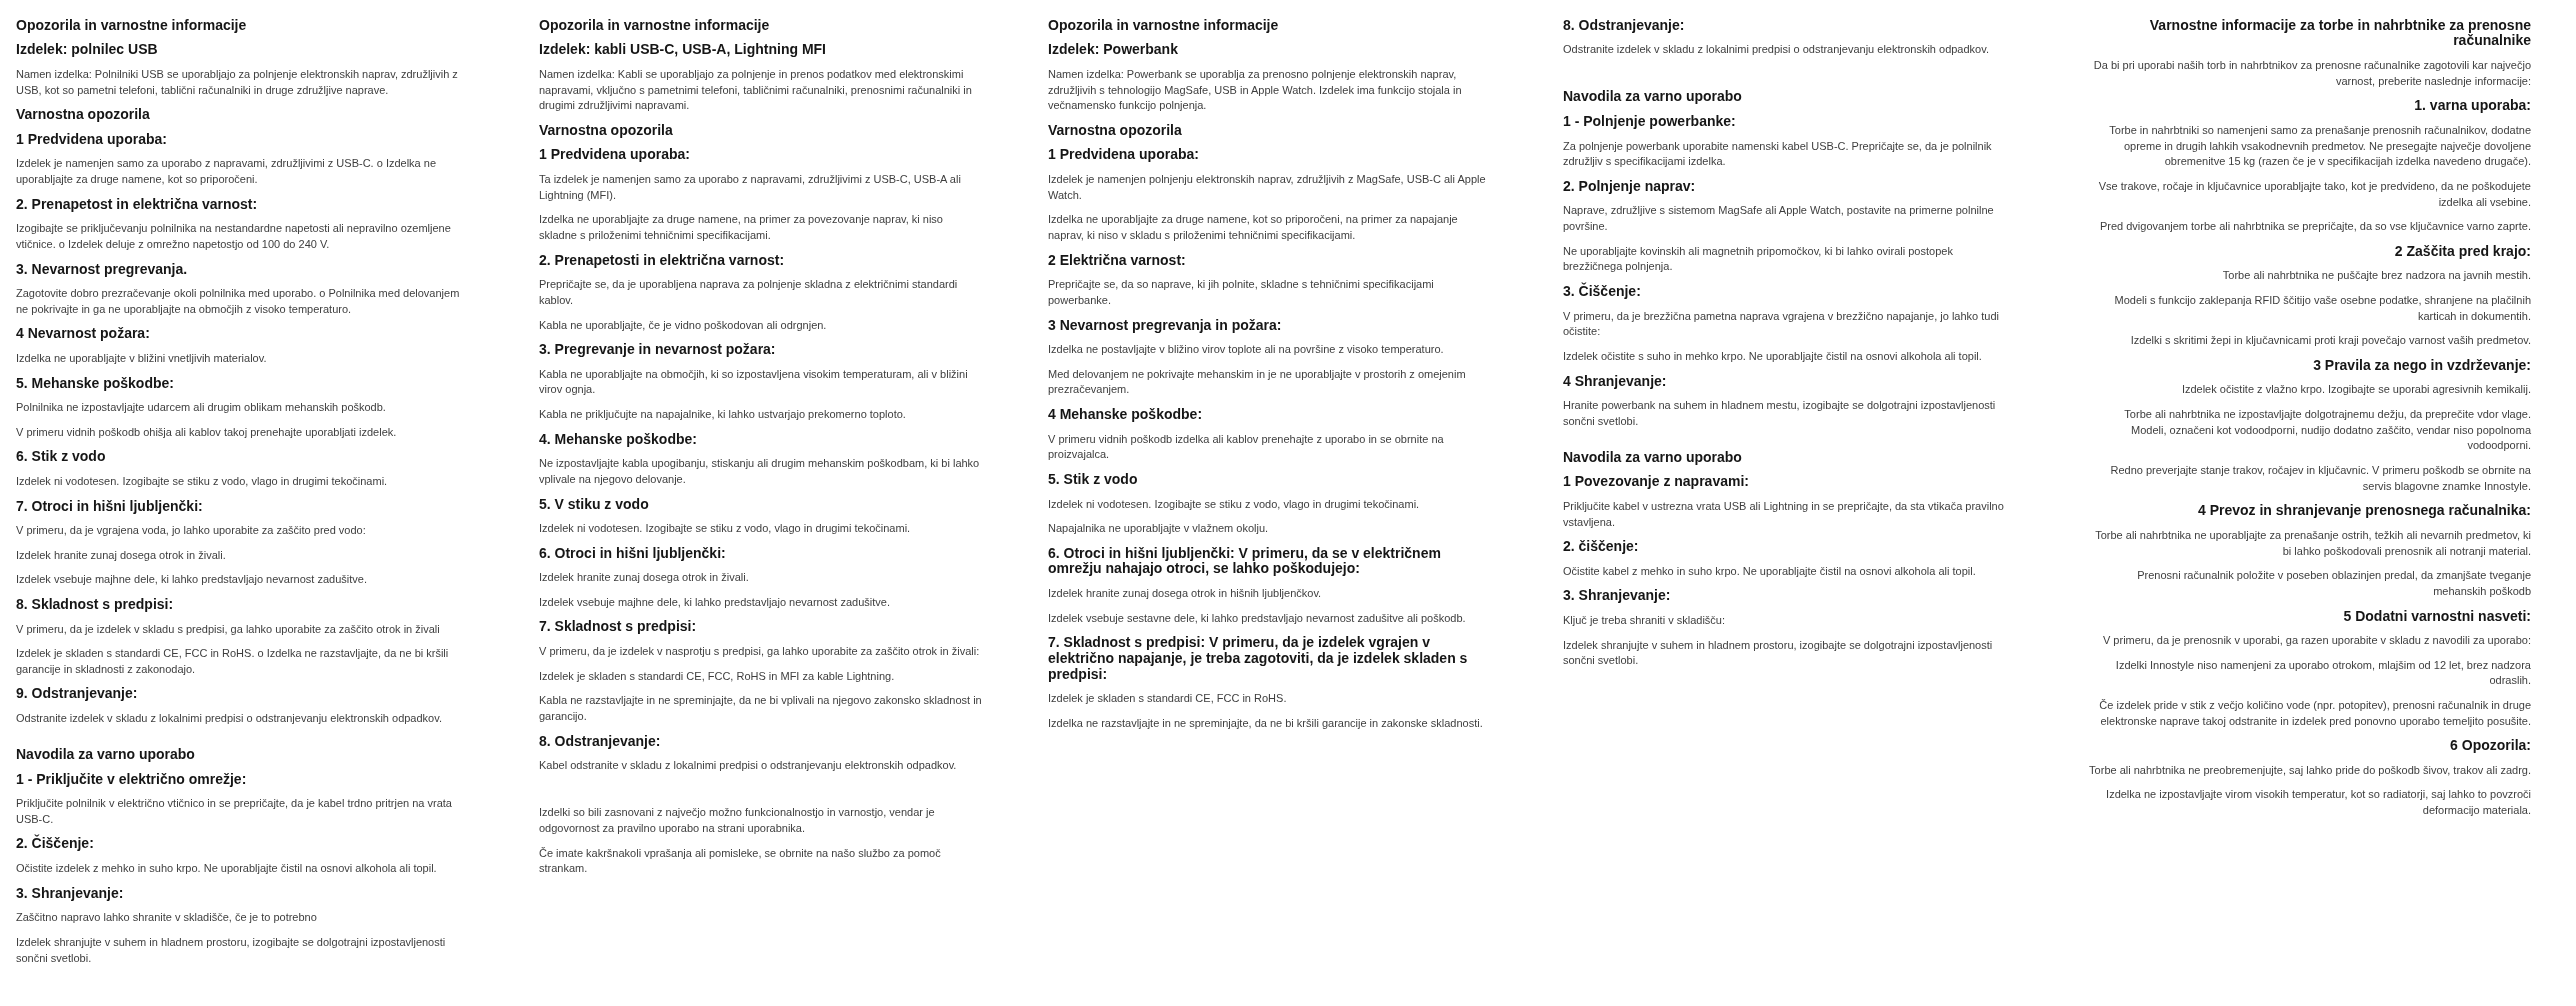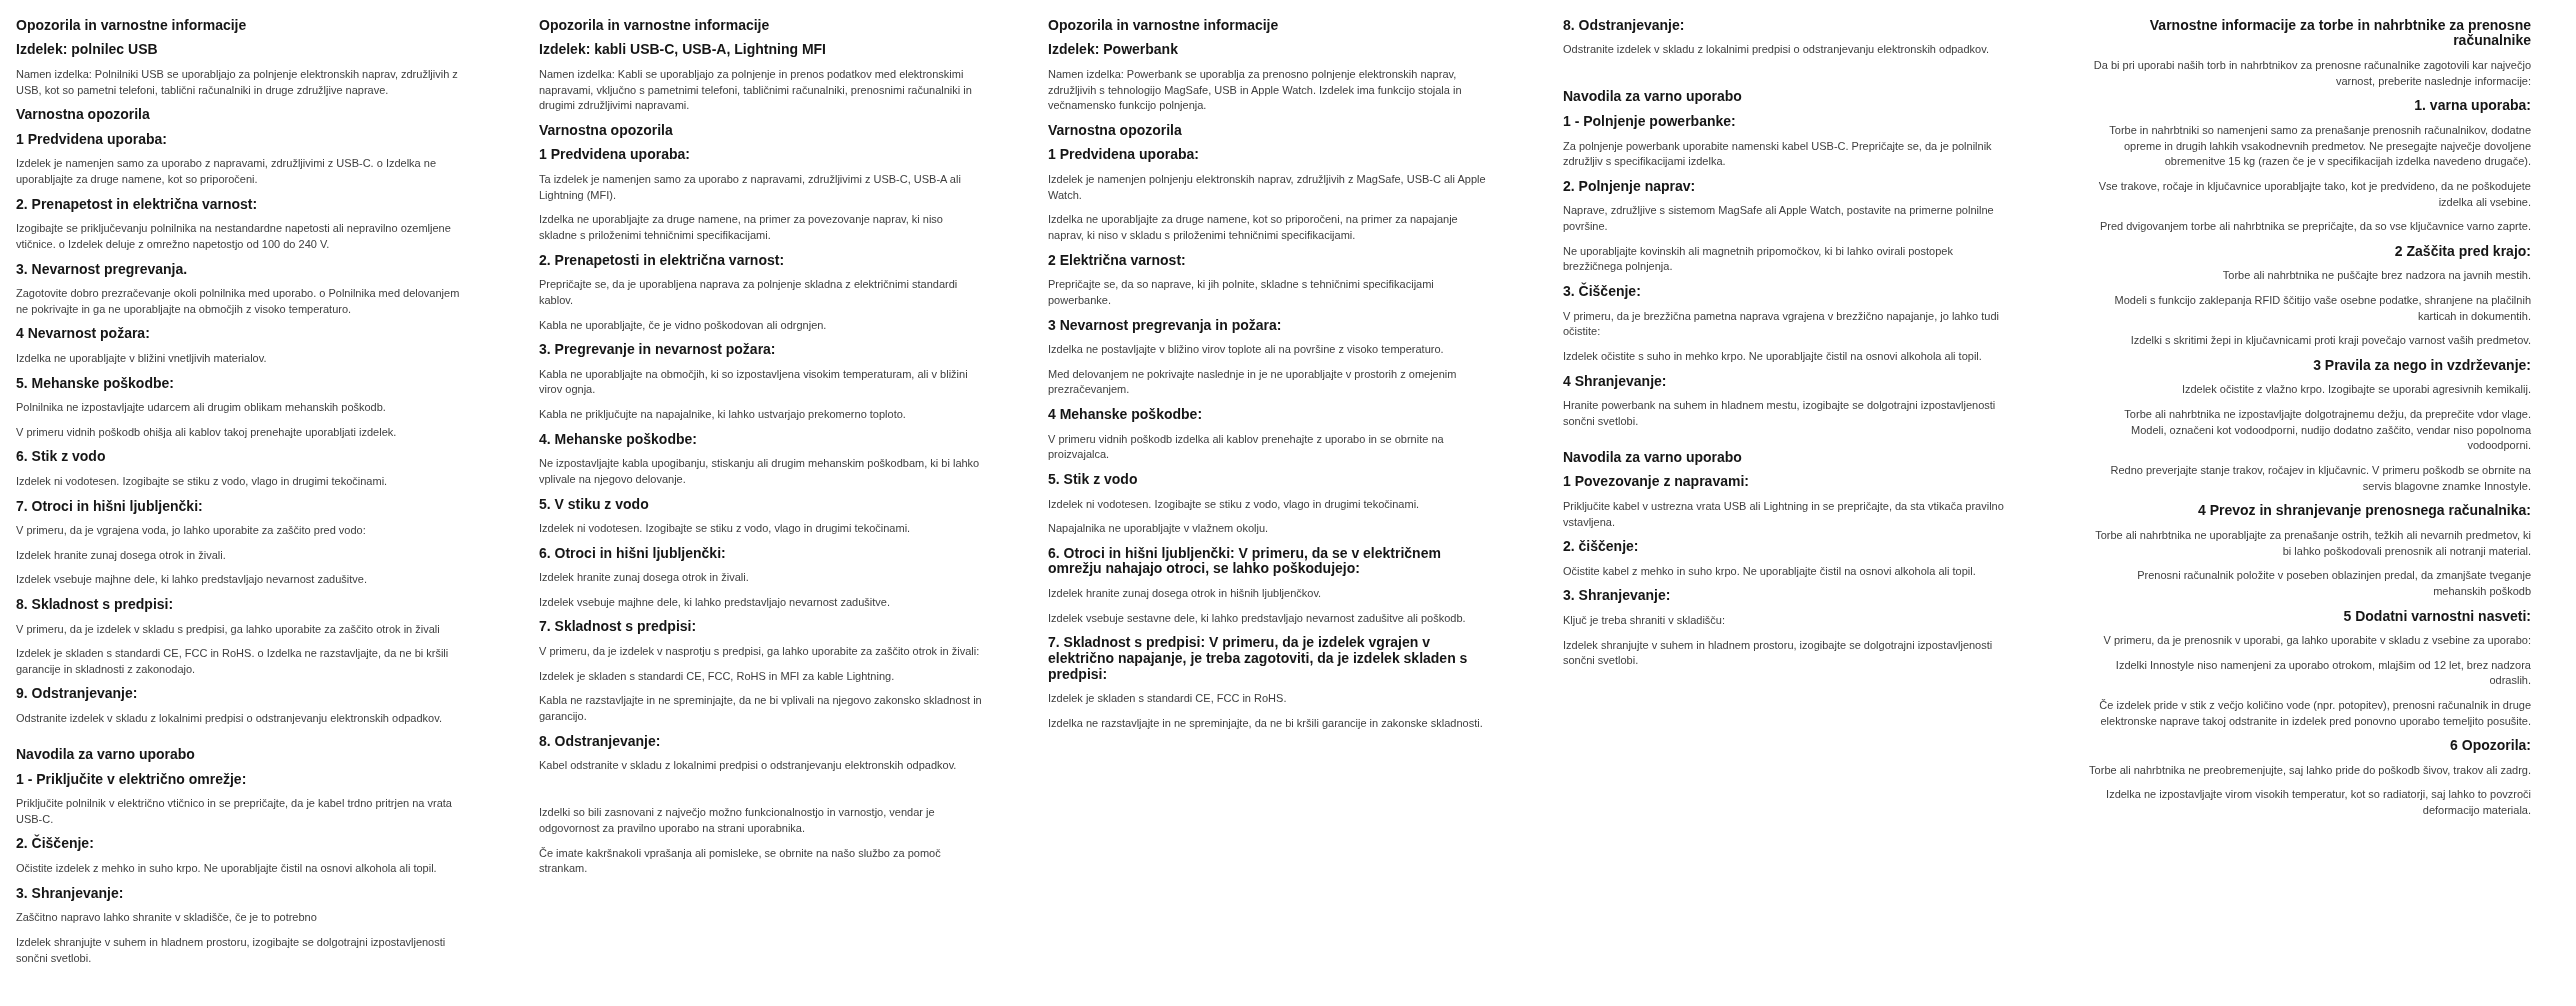--- a/index.html
+++ b/index.html
@@ -115,21 +115,21 @@
       <div class="h2">Izdelek: Powerbank</div>
       <div class="p">Namen izdelka: Powerbank se uporablja za prenosno polnjenje elektronskih naprav, združljivih s tehnologijo MagSafe, USB in Apple Watch. Izdelek ima funkcijo stojala in večnamensko funkcijo polnjenja.</div>
       <div class="h2">Varnostna opozorila</div>
       <div class="h2">1 Predvidena uporaba:</div>
       <div class="p">Izdelek je namenjen polnjenju elektronskih naprav, združljivih z MagSafe, USB-C ali Apple Watch.</div>
       <div class="p">Izdelka ne uporabljajte za druge namene, kot so priporočeni, na primer za napajanje naprav, ki niso v skladu s priloženimi tehničnimi specifikacijami.</div>
       <div class="h2">2 Električna varnost:</div>
       <div class="p">Prepričajte se, da so naprave, ki jih polnite, skladne s tehničnimi specifikacijami powerbanke.</div>
       <div class="h2">3 Nevarnost pregrevanja in požara:</div>
       <div class="p">Izdelka ne postavljajte v bližino virov toplote ali na površine z visoko temperaturo.</div>
-      <div class="p">Med delovanjem ne pokrivajte naslednje in je ne uporabljajte v prostorih z omejenim prezračevanjem.</div>
+      <div class="p">Med delovanjem ne pokrivajte mehanskim in je ne uporabljajte v prostorih z omejenim prezračevanjem.</div>
       <div class="h2">4 Mehanske poškodbe:</div>
       <div class="p">V primeru vidnih poškodb izdelka ali kablov prenehajte z uporabo in se obrnite na proizvajalca.</div>
       <div class="h2">5. Stik z vodo</div>
       <div class="p">Izdelek ni vodotesen. Izogibajte se stiku z vodo, vlago in drugimi tekočinami.</div>
       <div class="p">Napajalnika ne uporabljajte v vlažnem okolju.</div>
       <div class="h2">6. Otroci in hišni ljubljenčki: V primeru, da se v električnem omrežju nahajajo otroci, se lahko poškodujejo:</div>
       <div class="p">Izdelek hranite zunaj dosega otrok in hišnih ljubljenčkov.</div>
       <div class="p">Izdelek vsebuje sestavne dele, ki lahko predstavljajo nevarnost zadušitve ali poškodb.</div>
       <div class="h2">7. Skladnost s predpisi: V primeru, da je izdelek vgrajen v električno napajanje, je treba zagotoviti, da je izdelek skladen s predpisi:</div>
       <div class="p">Izdelek je skladen s standardi CE, FCC in RoHS.</div>
@@ -172,21 +172,21 @@
       <div class="p">Modeli s funkcijo zaklepanja RFID ščitijo vaše osebne podatke, shranjene na plačilnih karticah in dokumentih.</div>
       <div class="p">Izdelki s skritimi žepi in ključavnicami proti kraji povečajo varnost vaših predmetov.</div>
       <div class="h2">3 Pravila za nego in vzdrževanje:</div>
       <div class="p">Izdelek očistite z vlažno krpo. Izogibajte se uporabi agresivnih kemikalij.</div>
       <div class="p">Torbe ali nahrbtnika ne izpostavljajte dolgotrajnemu dežju, da preprečite vdor vlage. Modeli, označeni kot vodoodporni, nudijo dodatno zaščito, vendar niso popolnoma vodoodporni.</div>
       <div class="p">Redno preverjajte stanje trakov, ročajev in ključavnic. V primeru poškodb se obrnite na servis blagovne znamke Innostyle.</div>
       <div class="h2">4 Prevoz in shranjevanje prenosnega računalnika:</div>
       <div class="p">Torbe ali nahrbtnika ne uporabljajte za prenašanje ostrih, težkih ali nevarnih predmetov, ki bi lahko poškodovali prenosnik ali notranji material.</div>
       <div class="p">Prenosni računalnik položite v poseben oblazinjen predal, da zmanjšate tveganje mehanskih poškodb</div>
       <div class="h2">5 Dodatni varnostni nasveti:</div>
-      <div class="p">V primeru, da je prenosnik v uporabi, ga lahko uporabite v skladu z vsebine za uporabo:</div>
+      <div class="p">V primeru, da je prenosnik v uporabi, ga razen uporabite v skladu z navodili za uporabo:</div>
       <div class="p">Izdelki Innostyle niso namenjeni za uporabo otrokom, mlajšim od 12 let, brez nadzora odraslih.</div>
       <div class="p">Če izdelek pride v stik z večjo količino vode (npr. potopitev), prenosni računalnik in druge elektronske naprave takoj odstranite in izdelek pred ponovno uporabo temeljito posušite.</div>
       <div class="h2">6 Opozorila:</div>
       <div class="p">Torbe ali nahrbtnika ne preobremenjujte, saj lahko pride do poškodb šivov, trakov ali zadrg.</div>
       <div class="p">Izdelka ne izpostavljajte virom visokih temperatur, kot so radiatorji, saj lahko to povzroči deformacijo materiala.</div>
     </section>
   </main>
 
 
 </body></html>

